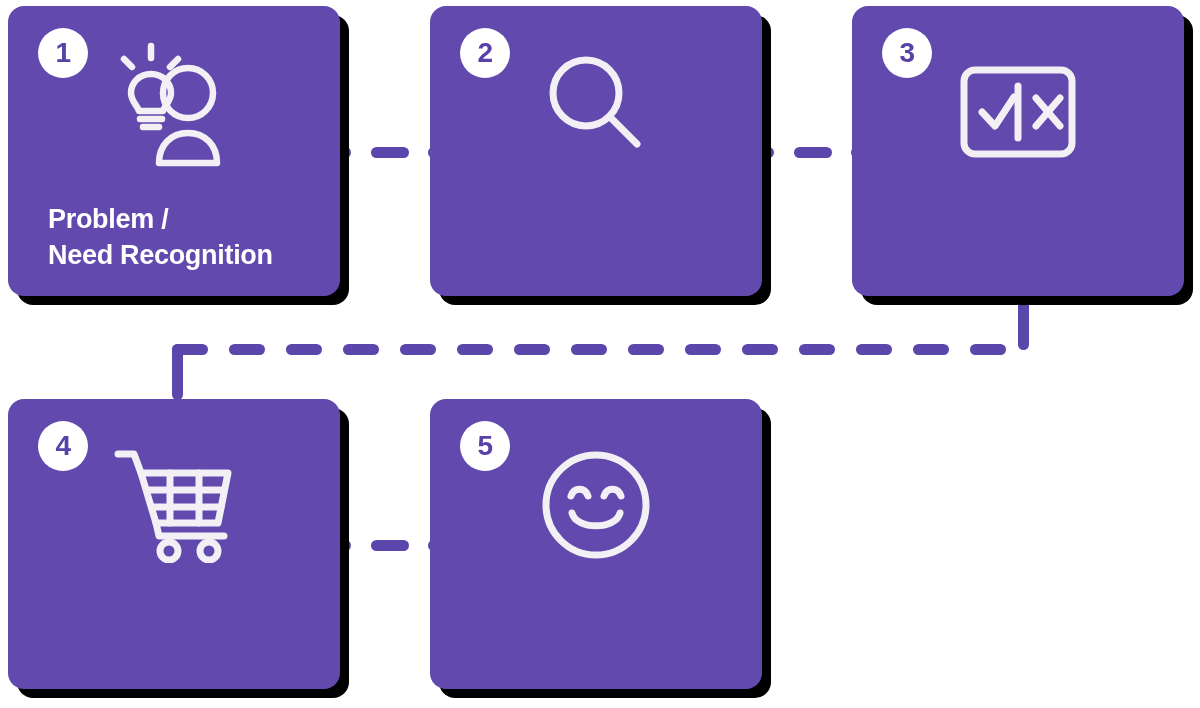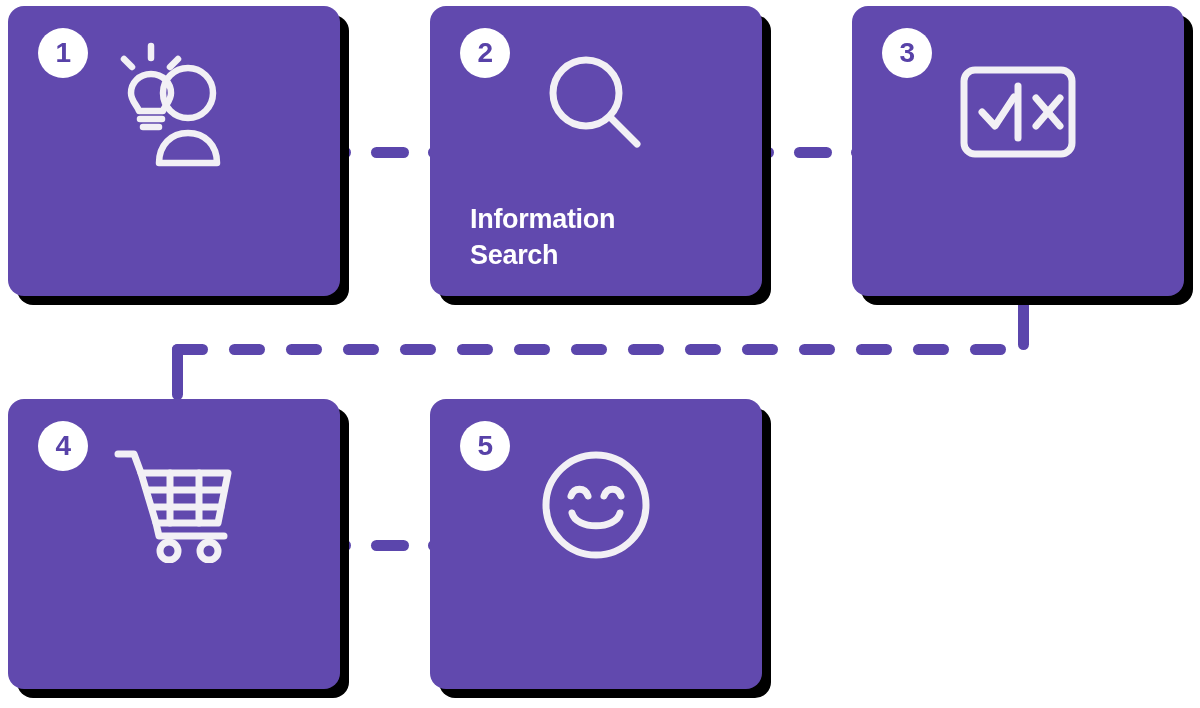--- a/index.html
+++ b/index.html
@@ -149,34 +149,34 @@
           <path d="M22 26 L14 18"></path>
           <path d="M60 26 L68 18"></path>
           <path d="M41 33 C29 33 21 42 21 52 C21 60 27 64 29 70 L53 70 C55 64 61 60 61 52 C61 42 53 33 41 33 Z"></path>
           <path d="M30 78 H52"></path>
           <path d="M33 86 H49"></path>
           <circle cx="78" cy="52" r="25"></circle>
           <path d="M49 122 C49 104 61 92 78 92 C95 92 107 104 107 122 Z"></path>
         </g>
       </svg>
     </div>
+    <div class="card-label" style="top:196px;">Problem /
+Need Recognition</div>
   </div>
 
   <div class="card" style="left:430px; top:6px; width:332px; height:290px;">
     <div class="badge">2</div>
     <div class="icon-wrap" style="top:42px; height:112px;">
       <svg width="112" height="112" viewBox="0 0 112 112" fill="none">
         <g stroke="#F2F0F5" stroke-width="7" stroke-linecap="round" stroke-linejoin="round">
           <circle cx="46" cy="45" r="33"></circle>
           <path d="M70 69 L97 96"></path>
         </g>
       </svg>
     </div>
-    <div class="card-label" style="top:196px;">Information
-Search</div>
   </div>
 
   <div class="card" style="left:852px; top:6px; width:332px; height:290px;">
     <div class="badge">3</div>
     <div class="icon-wrap" style="top:56px; height:100px;">
       <svg width="120" height="96" viewBox="0 0 120 96" fill="none">
         <g stroke="#F2F0F5" stroke-width="7" stroke-linecap="round" stroke-linejoin="round">
           <rect x="6" y="6" width="108" height="84" rx="11"></rect>
           <path d="M24 48 L37 62 L56 33"></path>
           <path d="M60 22 V74"></path>

